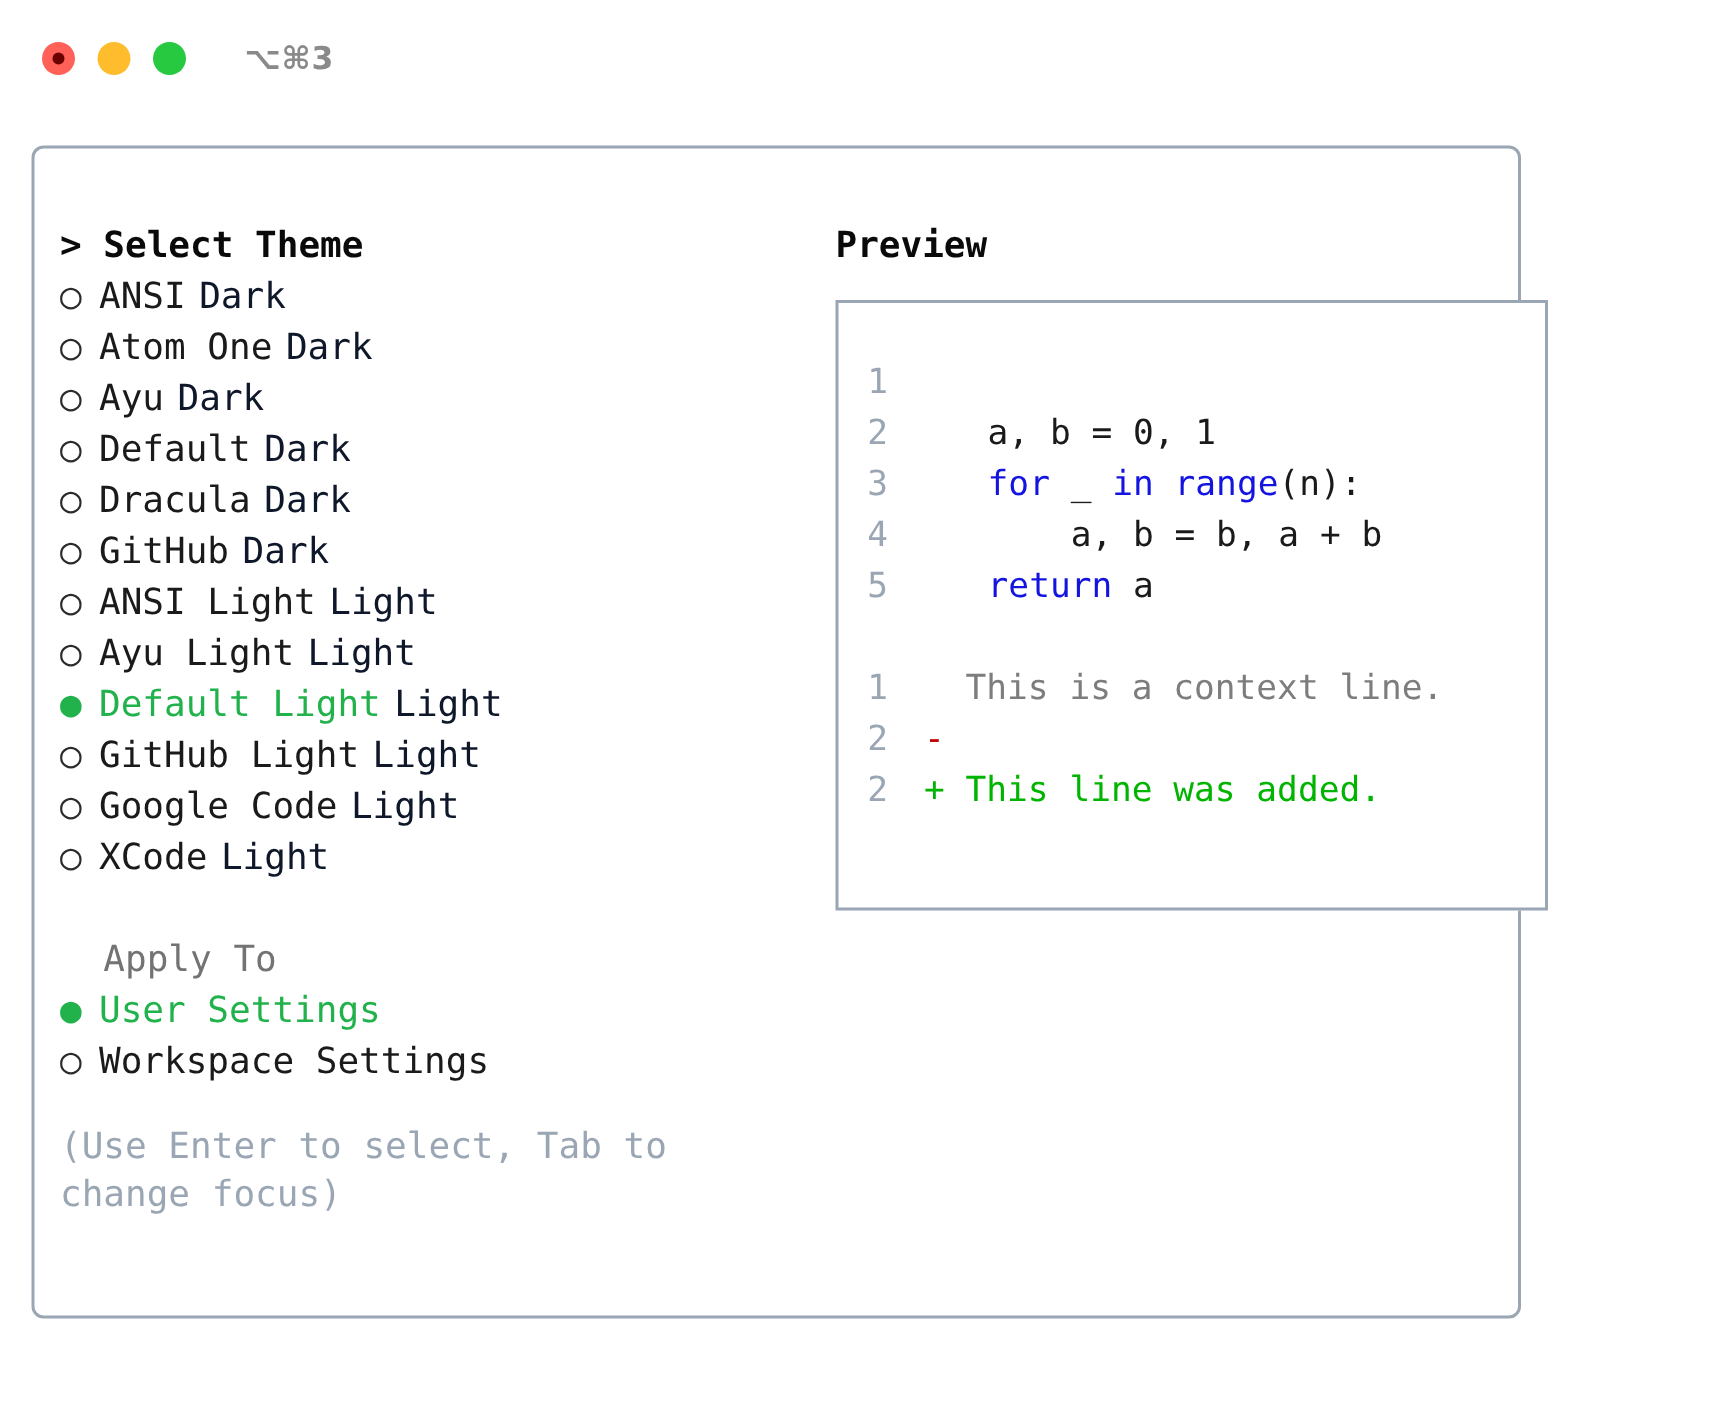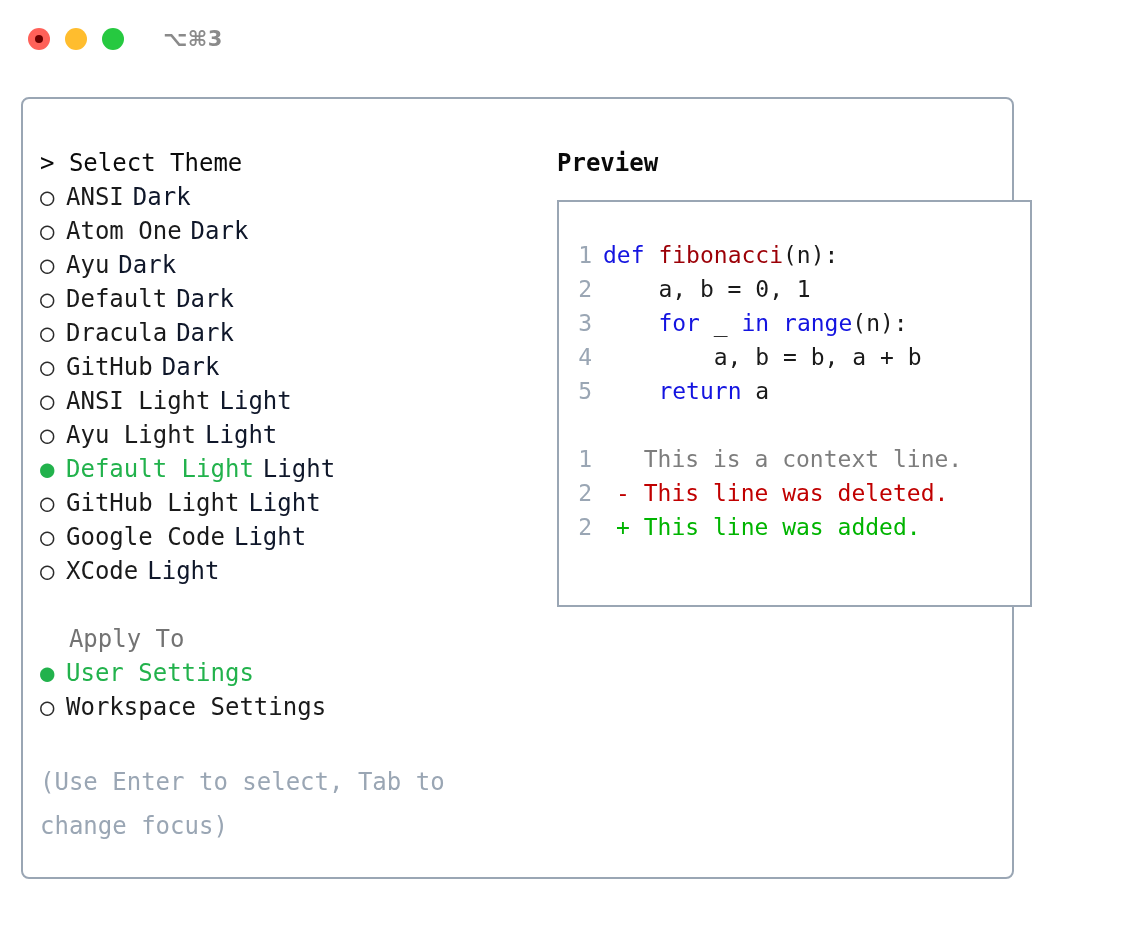--- a/index.html
+++ b/index.html
@@ -91,21 +91,21 @@
     position: absolute;
     left: 17px;
     top: 47px;
     width: 430px;
   }
 
   .section-header {
     font-size: 24px;
     line-height: 34px;
     color: #0a0a0a;
-    font-weight: normal;
+    font-weight: bold;
     white-space: pre;
   }
   .section-header.unfocused {
     font-weight: normal;
     color: #737373;
   }
 
   .opt-row {
     display: flex;
     align-items: baseline;
@@ -127,23 +127,23 @@
   .opt-tag {
     color: #0f172a;
     margin-left: 9px;
   }
 
   .spacer-sm { height: 34px; }
 
   .apply-group { margin-top: 0; }
 
   .hint {
-    margin-top: 36px;
-    font-size: 24px;
-    line-height: 44px;
+    margin-top: 24px;
+    font-size: 24px;
+    line-height: 32px;
     color: #9aa6b4;
     width: 410px;
     word-spacing: 0px;
   }
 
   
   .right-col {
     position: absolute;
     left: 490px;
     top: 47px;
@@ -238,30 +238,30 @@
             </div>
         </div>
 
         <div class="hint">(Use Enter to select, Tab to change focus)</div>
       </div>
 
       <div class="right-col">
         <div class="preview-title">Preview</div>
         <div class="preview-box">
           <div id="code-block">
-              <div class="code-line"><span class="lineno">1</span><span class="code-text"><span class="tok-kw">def </span><span class="tok-fn">fibonacci</span><span class="tok-plain">(n):</span></span></div>
+              <div class="code-line"><span class="lineno">1</span></div>
               <div class="code-line"><span class="lineno">2</span><span class="code-text"><span class="tok-plain">    a, b = 0, 1</span></span></div>
               <div class="code-line"><span class="lineno">3</span><span class="code-text"><span class="tok-plain">    </span><span class="tok-kw">for</span><span class="tok-plain"> _ </span><span class="tok-kw">in</span><span class="tok-plain"> </span><span class="tok-kw">range</span><span class="tok-plain">(n):</span></span></div>
               <div class="code-line"><span class="lineno">4</span><span class="code-text"><span class="tok-plain">        a, b = b, a + b</span></span></div>
               <div class="code-line"><span class="lineno">5</span><span class="code-text"><span class="tok-plain">    </span><span class="tok-kw">return</span><span class="tok-plain"> a</span></span></div>
             </div>
           <div class="code-gap"></div>
           <div id="diff-block">
               <div class="diff-line"><span class="lineno">1</span><span class="diff-ctx" style="padding-left: 13px;"> </span><span class="diff-ctx"> This is a context line.</span></div>
-              <div class="diff-line"><span class="lineno">2</span><span class="diff-del" style="padding-left: 13px;">-</span><span class="diff-del"> This line was deleted.</span></div>
+              <div class="diff-line"><span class="lineno">2</span><span class="diff-del" style="padding-left: 13px;">-</span></div>
               <div class="diff-line"><span class="lineno">2</span><span class="diff-add" style="padding-left: 13px;">+</span><span class="diff-add"> This line was added.</span></div>
             </div>
         </div>
       </div>
 
     </div>
   </div>
 </div>
 
 </body></html>

